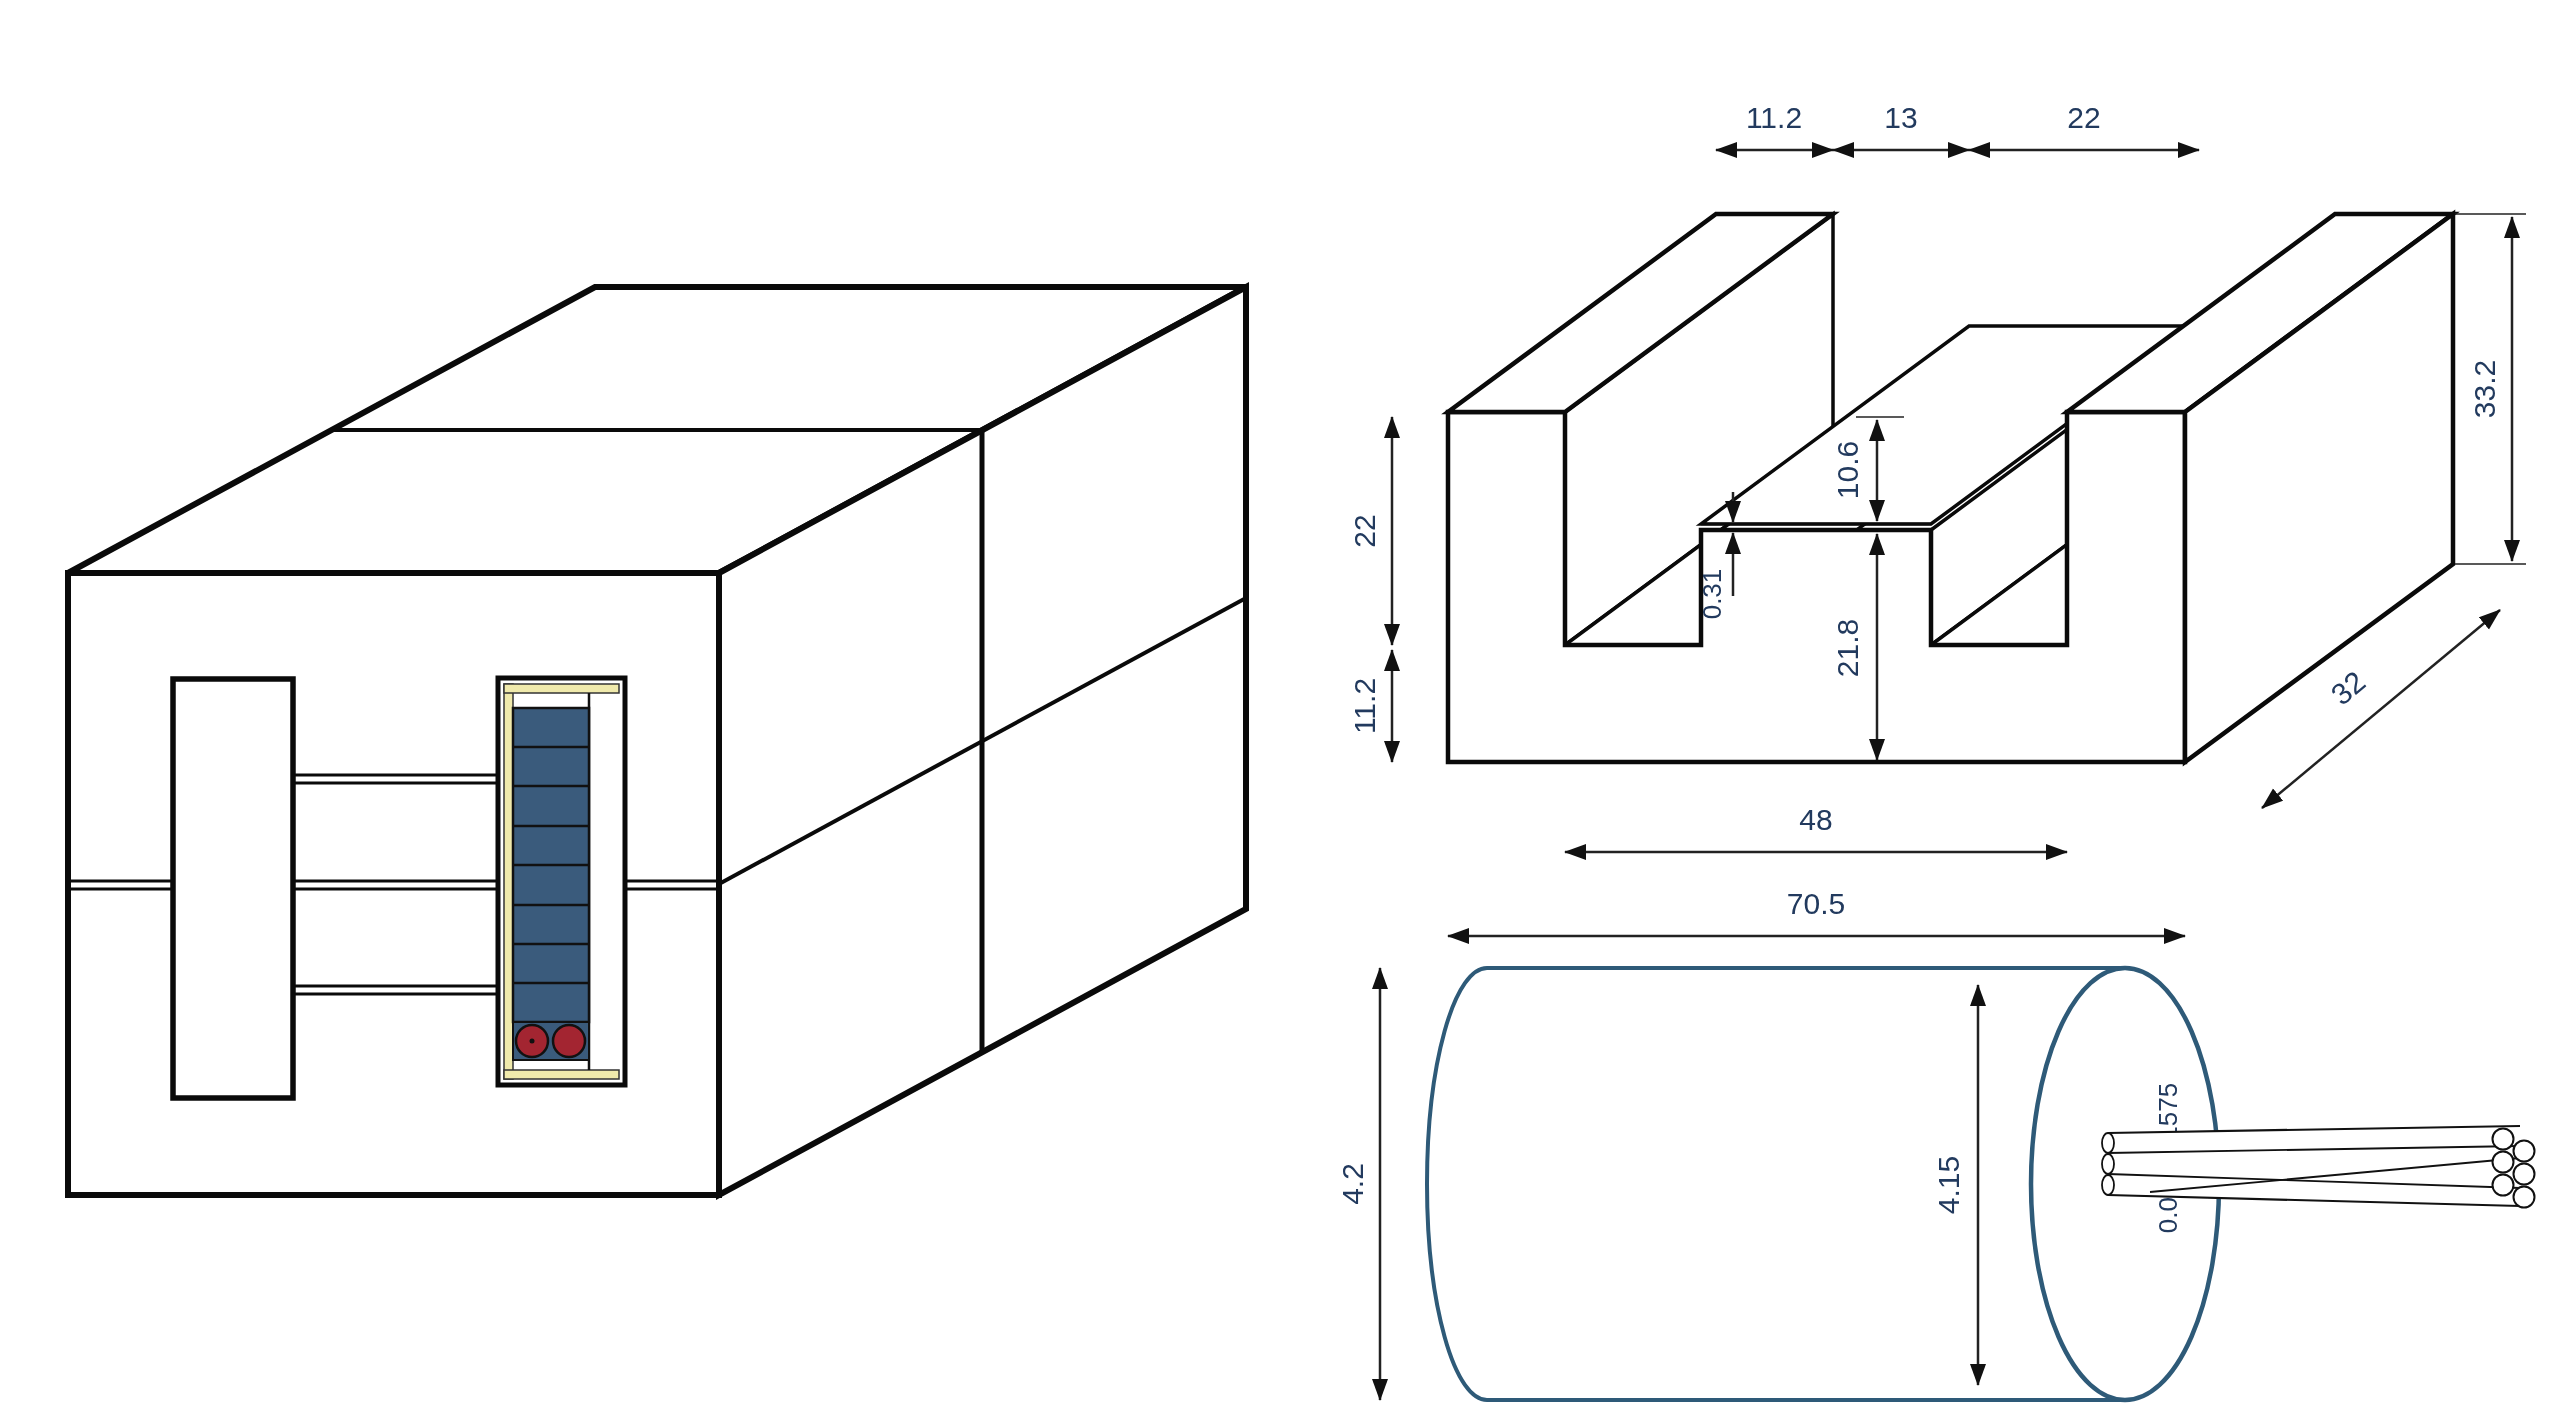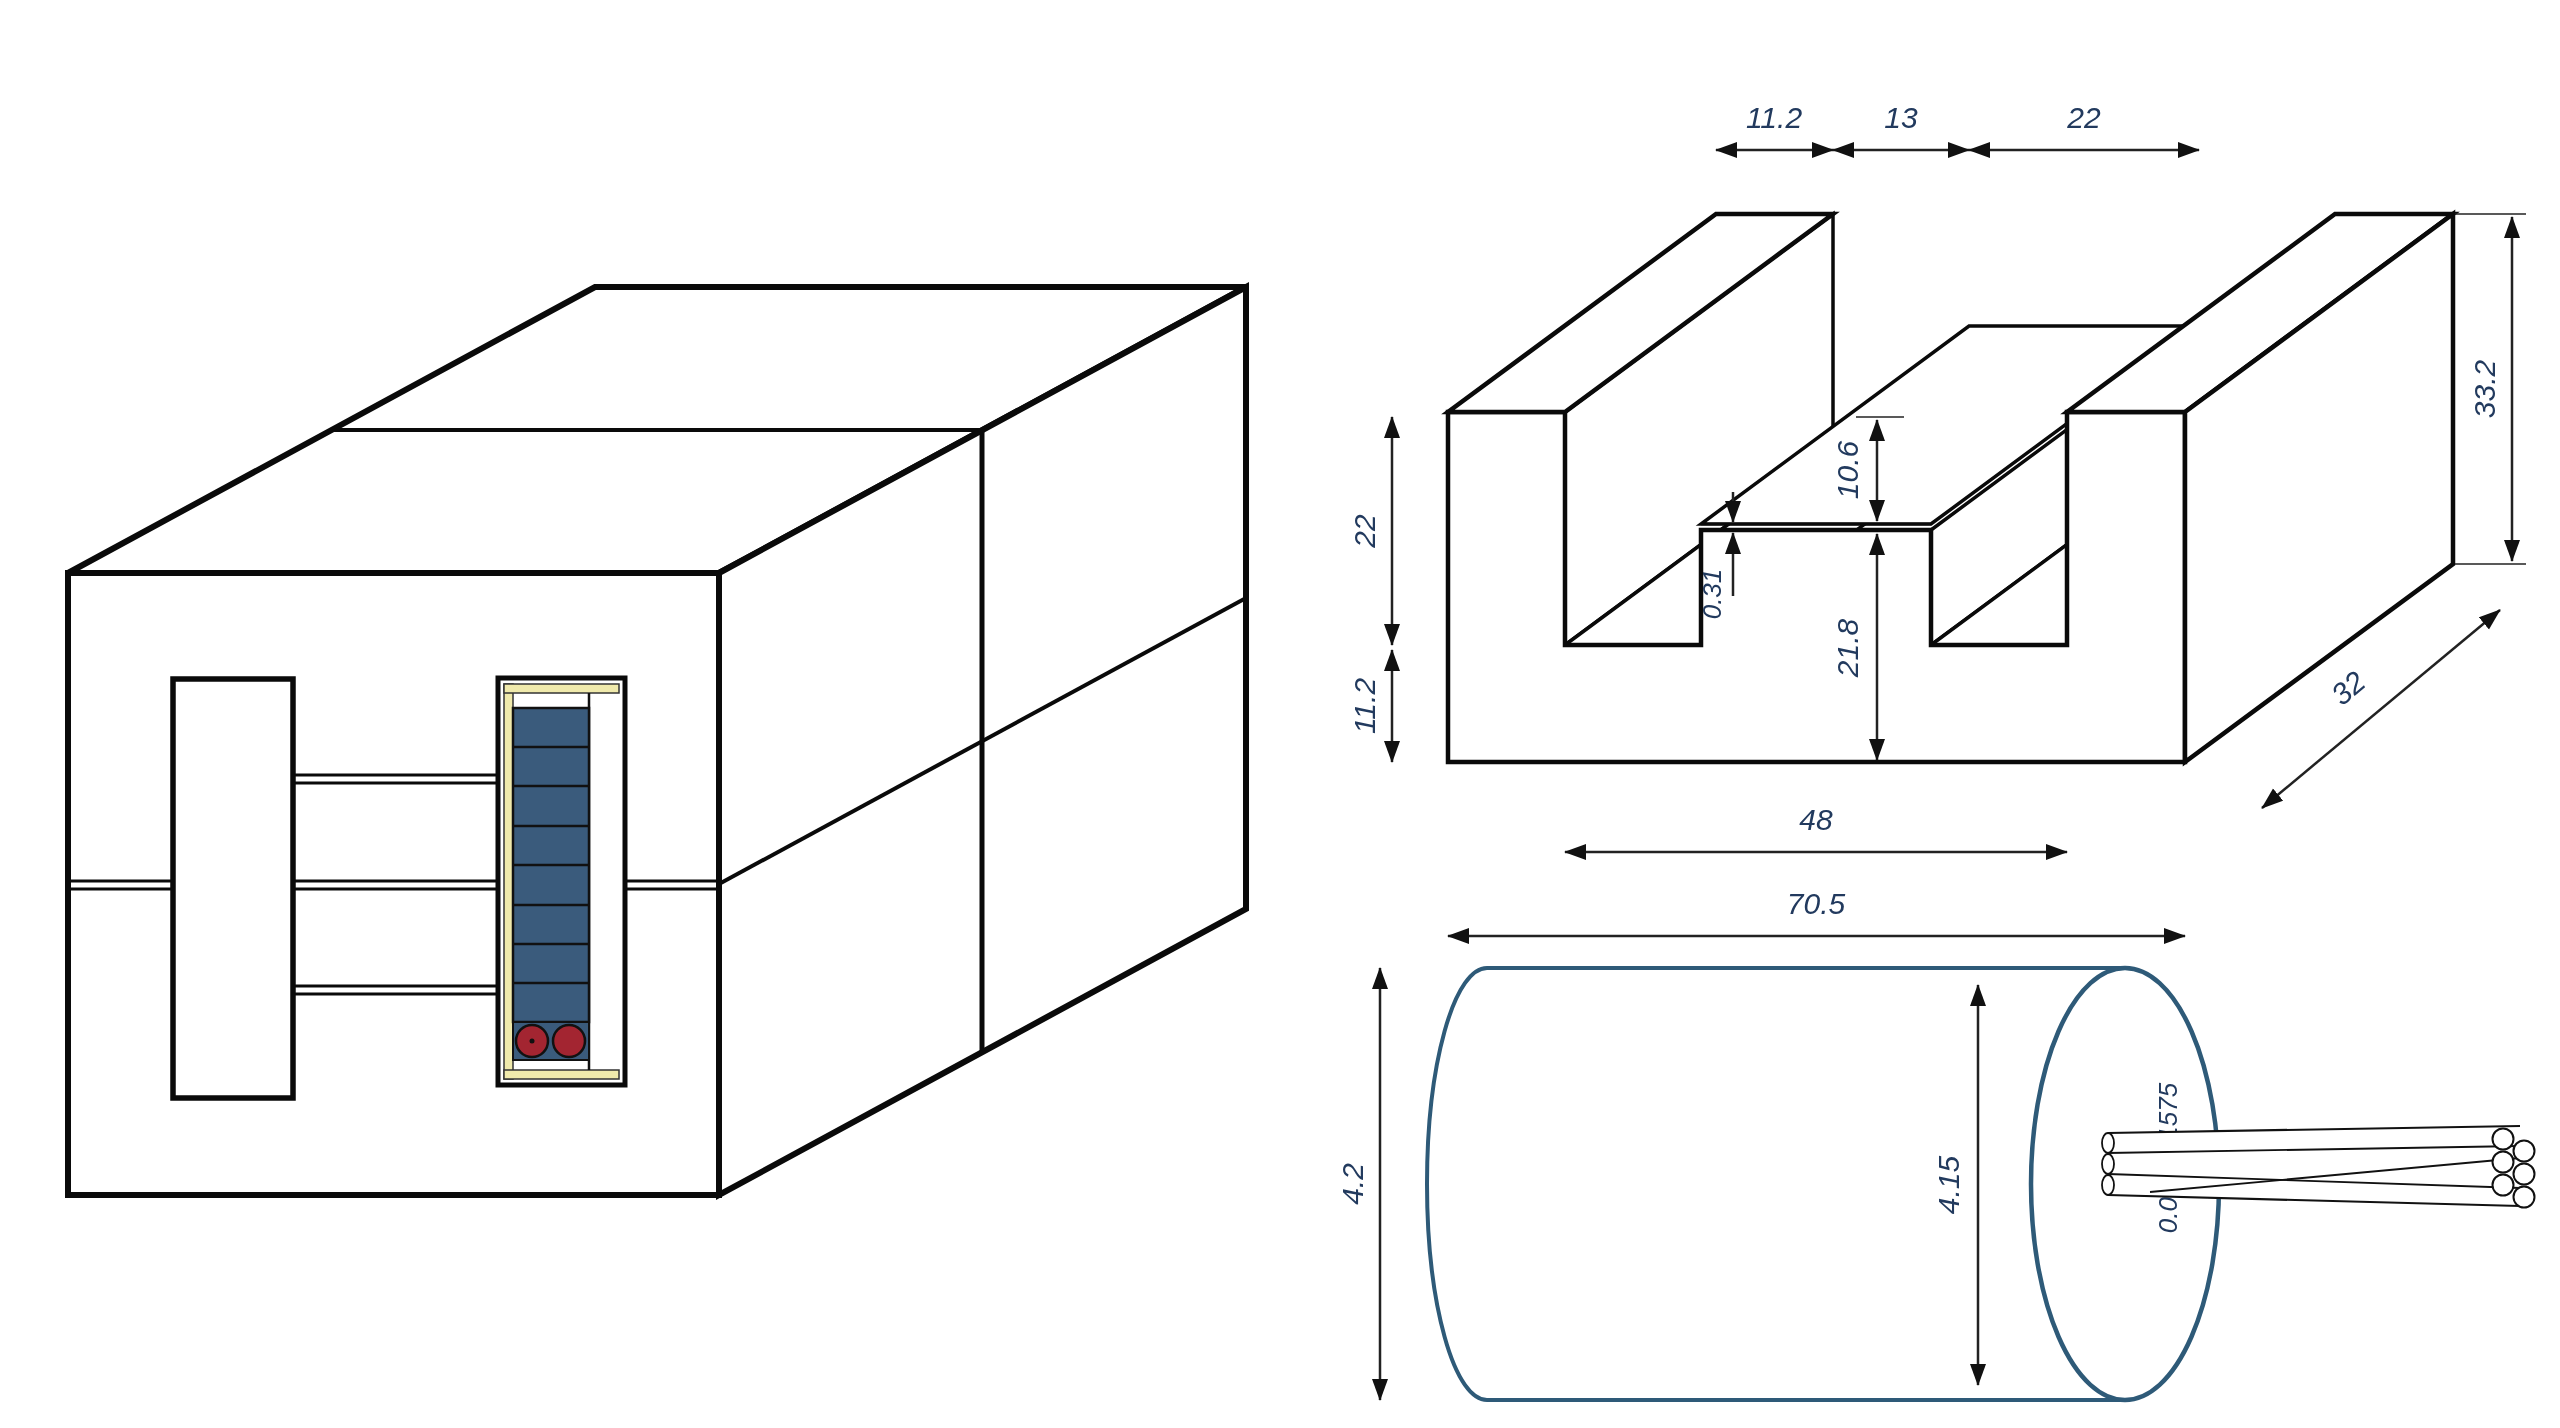--- a/index.html
+++ b/index.html
@@ -1,16 +1,16 @@
 <!DOCTYPE html>
 <html><head>
 <meta charset="utf-8">
 <style>
   html,body{margin:0;padding:0;background:#ffffff;}
-  .page{width:2560px;height:1428px;position:relative;background:#fff;overflow:hidden;font-style:italic;}
+  .page{width:2560px;height:1428px;position:relative;background:#fff;overflow:hidden;}
   svg{display:block;font-family:"Liberation Sans", sans-serif;}
   text{fill:#223a5e;}
   .dimtxt{font-size:30px;}
   .dimtxt-sm{font-size:26px;}
   .face{fill:#ffffff;stroke:#0a0a0a;}
   .dim{stroke:#222222;stroke-width:2.5;fill:none;}
   .tick{stroke:#222222;stroke-width:1.6;fill:none;}
   .seam{stroke:#0a0a0a;fill:none;}
 </style>
 </head>

